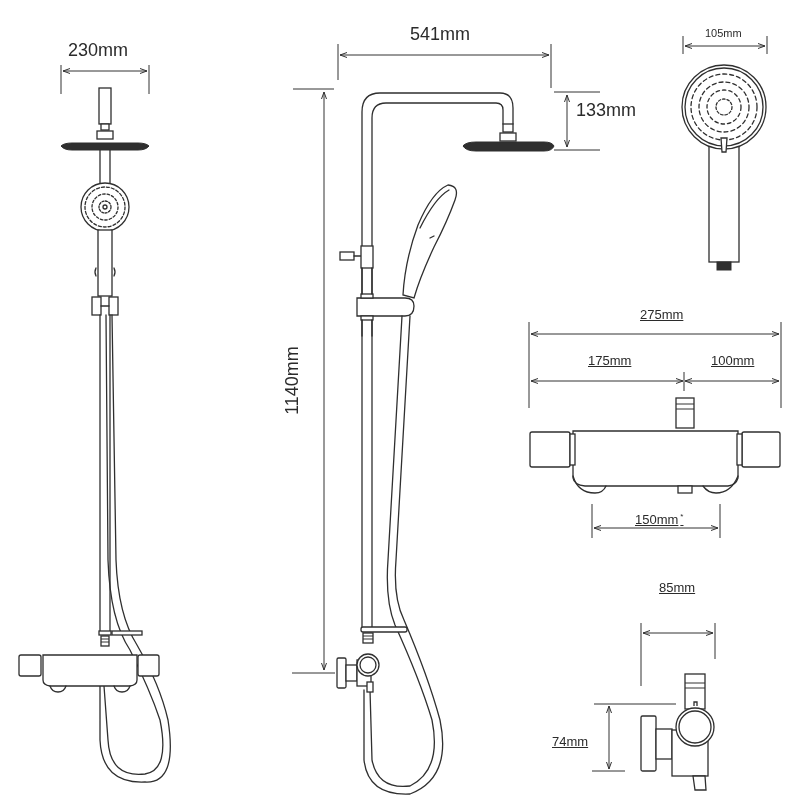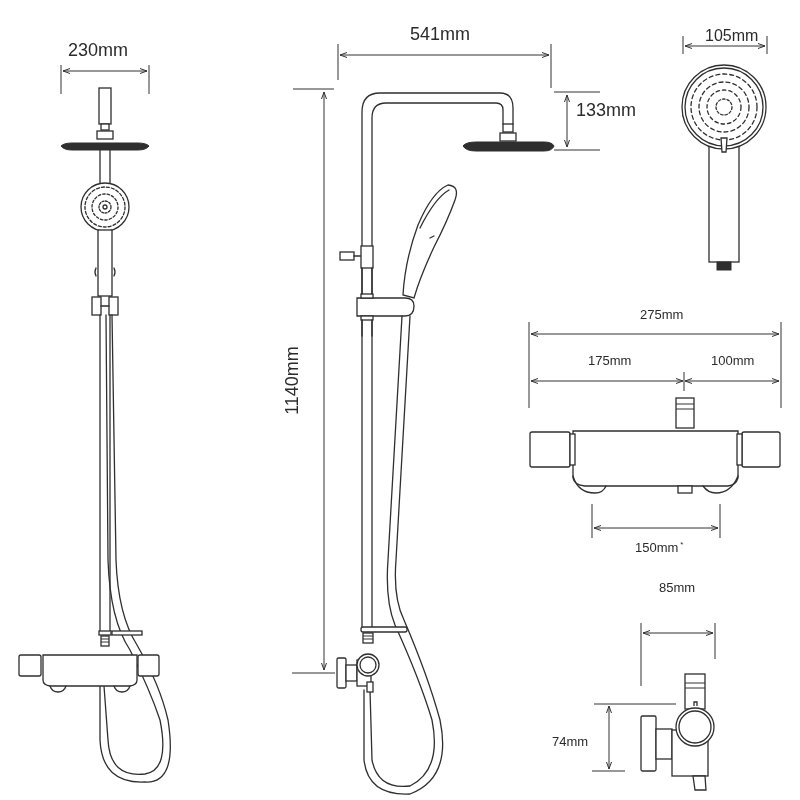--- a/index.html
+++ b/index.html
@@ -1,22 +1,22 @@
 <!DOCTYPE html>
 <html><head>
 <meta charset="utf-8">
 <style>
   html, body { margin: 0; padding: 0; background: #ffffff; }
   body { width: 800px; height: 800px; position: relative; overflow: hidden;
          font-family: "Liberation Sans", "DejaVu Sans", sans-serif; color: #2b2b2b; }
   #canvas { position: absolute; left: 0; top: 0; width: 800px; height: 800px; }
   .dim-label { position: absolute; white-space: nowrap; color: #2b2b2b; }
   .lg { font-size: 18px; }
-  .md { font-size: 13px; }
-  .sm { font-size: 16px; }
+  .md { font-size: 13px; text-decoration: underline; }
+  .sm { font-size: 11px; }
   .vert { transform: rotate(-90deg); transform-origin: center center; }
   svg .ln { stroke: #2f2f2f; fill: none; stroke-width: 1.3; stroke-linecap: round; stroke-linejoin: round; }
   svg .thin { stroke: #333; fill: none; stroke-width: 1; }
   svg .fillw { fill: #fff; stroke: #2f2f2f; stroke-width: 1.3; }
   svg .dark { fill: #2f2f2f; stroke: #2f2f2f; }
 </style>
 </head>
 <body>
 
 <svg id="canvas" viewBox="0 0 800 800" width="800" height="800" xmlns="http://www.w3.org/2000/svg">
@@ -202,17 +202,17 @@
 </svg>
 
 <div class="dim-label lg" style="left:68px; top:40px;text-align:center;">230mm</div>
 <div class="dim-label lg" style="left:410px; top:24px;">541mm</div>
 <div class="dim-label lg" style="left:576px; top:100px;">133mm</div>
 <div class="dim-label lg vert" style="left:258px; top:370px;">1140mm</div>
 <div class="dim-label sm" style="left:705px; top:27px;">105mm</div>
 <div class="dim-label md" style="left:640px; top:307px;">275mm</div>
 <div class="dim-label md" style="left:588px; top:353px;text-align:right;">175mm</div>
 <div class="dim-label md" style="left:711px; top:353px;text-align:right;">100mm</div>
-<div class="dim-label md" style="left:635px; top:540px;">
+<div class="dim-label md" style="left:635px; top:512px;">
   <span>150mm</span><sup style="font-size:8px; margin-left:2px;">*</sup>
 </div>
 <div class="dim-label md" style="left:659px; top:580px;">85mm</div>
 <div class="dim-label md" style="left:552px; top:734px;">74mm</div>
 
 </body></html>

